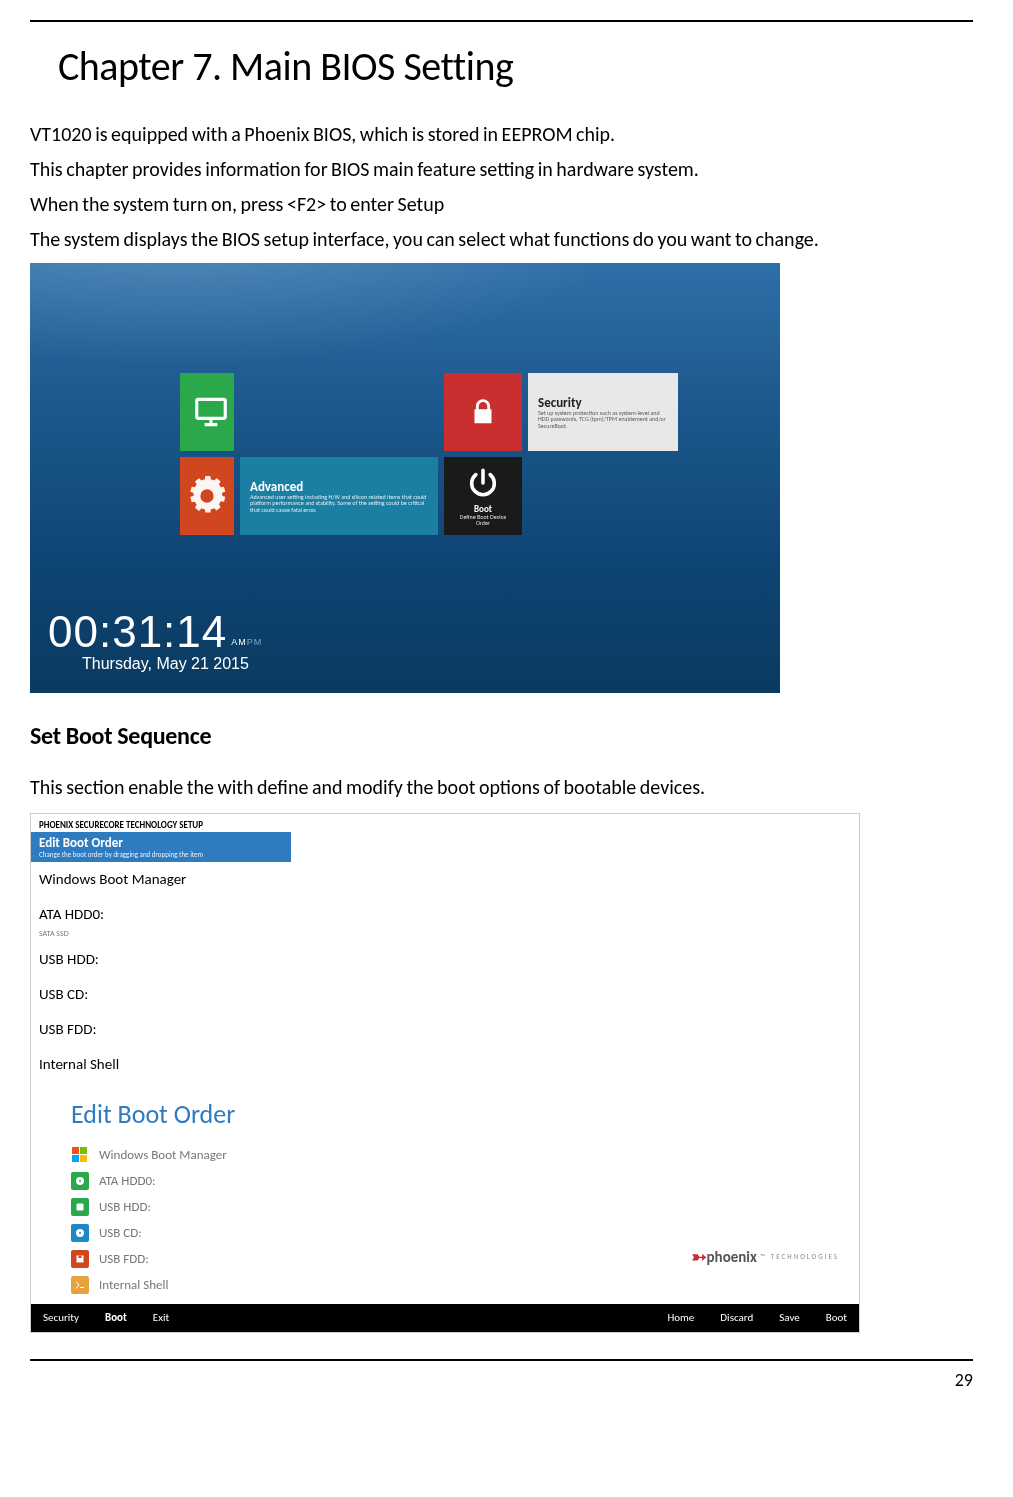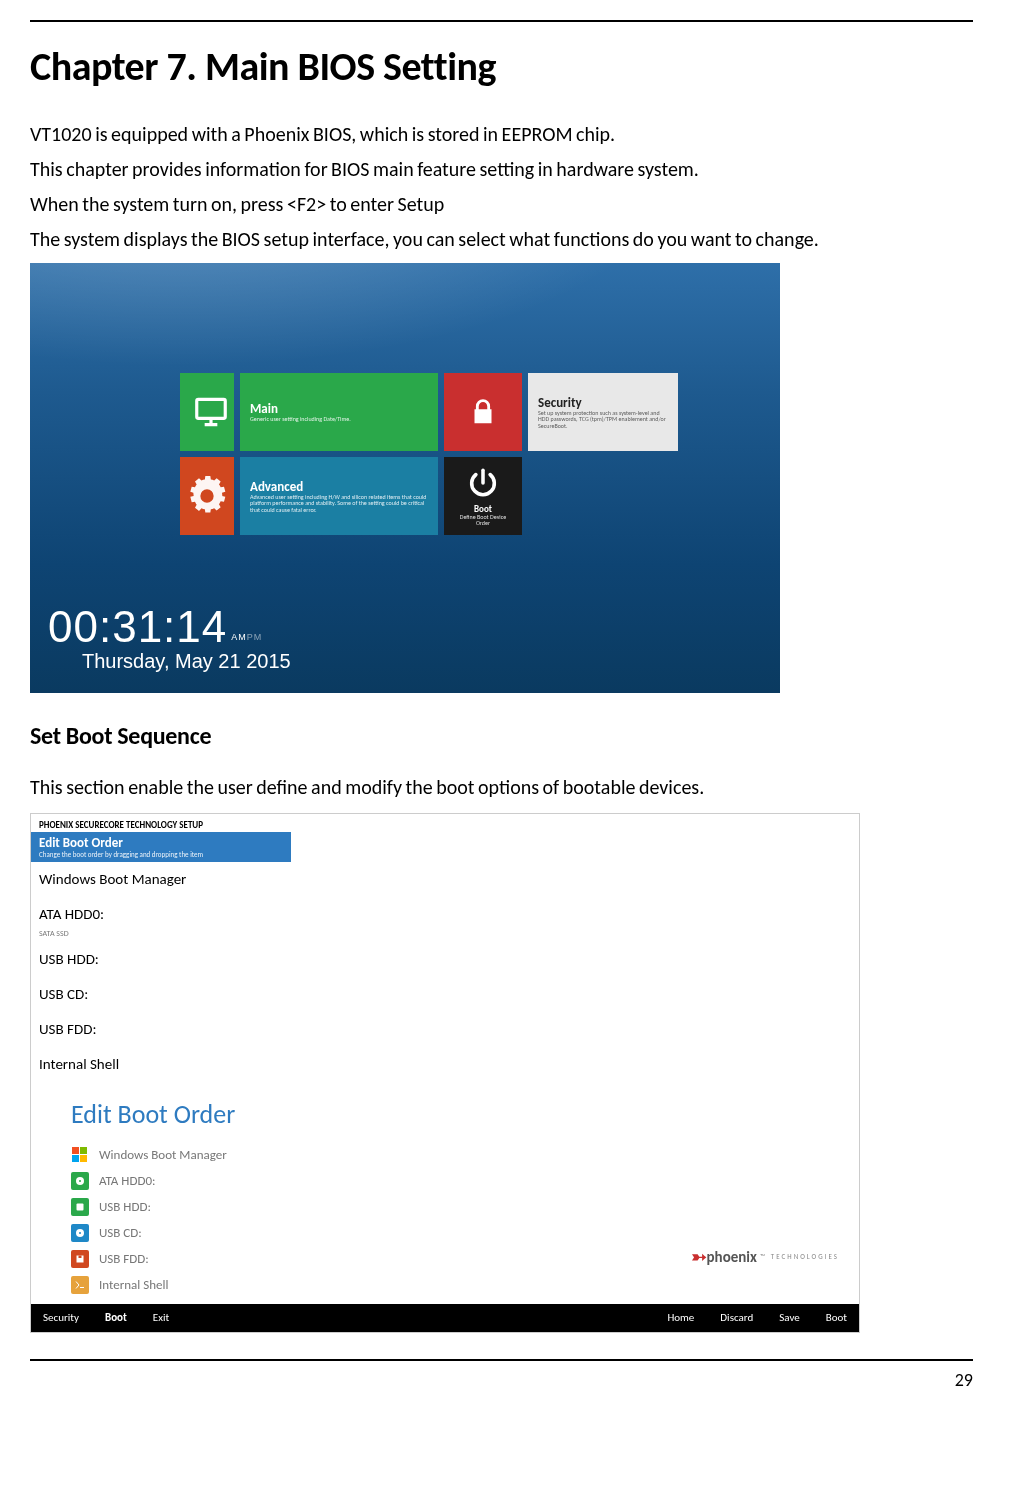--- a/index.html
+++ b/index.html
@@ -5,21 +5,21 @@
     * { box-sizing: border-box; margin: 0; padding: 0; }
     body {
       font-family: Calibri, "Segoe UI", Arial, sans-serif;
       background: #fff;
       color: #000;
       width: 1013px;
       margin: 0 auto;
       padding: 20px 40px 20px 30px;
     }
     .hr-top { border-top: 2px solid #000; margin-bottom: 20px; }
-    h1 { font-size: 40px; font-weight: 700; margin-bottom: 28px; letter-spacing: -0.5px; }
+    h1 { font-size: 40px; font-weight: 400; margin-bottom: 28px; letter-spacing: -0.5px; margin-left: 28px; }
     h2 { font-size: 24px; font-weight: 700; margin: 28px 0 22px; letter-spacing: -0.3px; }
     p { font-size: 20px; line-height: 1.55; margin-bottom: 4px; word-spacing: -1px; }
 
     
     .bios-home {
       width: 750px; height: 430px;
       background: linear-gradient(180deg, #2e6fa9 0%, #1e5a8f 30%, #0e4473 70%, #0a3a60 100%);
       position: relative;
       margin: 8px 0 10px;
       overflow: hidden;
@@ -54,21 +54,21 @@
     .t-boot .tdesc{ font-size:6px; }
     .t-save      { background:#d98c1f; grid-column:4; grid-row:2; display:flex; flex-direction:column; align-items:center; justify-content:center; text-align:center;}
     .t-save .tlabel{ font-size:9px; font-weight:700; margin-top:4px;}
 
     .clock {
       position: absolute; bottom: 20px; left: 18px; color:#fff;
       font-family: "Segoe UI Light", sans-serif;
     }
     .clock-time { font-size: 44px; font-weight: 300; letter-spacing: 1px; display:flex; align-items:flex-end;}
     .clock-ampm { display:flex; flex-direction:row; font-size:9px; line-height:1; margin-left:4px; margin-bottom:10px;}
-    .clock-date { font-size: 20px; margin-left: 34px; margin-top:-2px;}
+    .clock-date { font-size: 16px; margin-left: 34px; margin-top:-2px;}
 
     
     .boot-shot {
       width: 830px; margin-top: 10px;
       border: 1px solid #ccc;
       position: relative;
       background:#fff;
     }
     .boot-body { display:flex; min-height: 370px; flex-direction: column; }
     .boot-left {
@@ -129,24 +129,20 @@
   <div class="tiles">
 
     <div class="tile t-main-icon">
       <span class="ticon">
         <svg viewBox="0 0 24 24" width="38" height="38" fill="none" stroke="#fff" stroke-width="2">
             <rect x="3" y="4" width="18" height="12" rx="1"></rect>
             <path d="M8 20h8M12 16v4"></path>
           </svg>
       </span>
     </div>
-    <div class="tile t-main">
-      <span class="tlabel">Main</span>
-      <span class="tdesc">Generic user setting including Date/Time.</span>
-    </div>
 
     <div class="tile t-sec-icon">
       <span class="ticon">
         <svg viewBox="0 0 24 24" width="34" height="34" fill="#fff">
             <path d="M7 10V8a5 5 0 0110 0v2h1v10H6V10h1zm2 0h6V8a3 3 0 00-6 0v2z"></path>
           </svg>
       </span>
     </div>
     <div class="tile t-sec">
       <span class="tlabel" style="color:#222">Security</span>
@@ -183,21 +179,21 @@
       <span class="clock-ampm">
         <span>AM</span>
         <span style="opacity:.5">PM</span>
       </span>
     </div>
     <div class="clock-date">Thursday, May 21 2015</div>
   </div>
 </div>
 
 <h2>Set Boot Sequence</h2>
-<p>This section enable the user define and modify the boot options of bootable devices.</p>
+<p>This section enable the with define and modify the boot options of bootable devices.</p>
 
 <div class="boot-shot">
   <div class="boot-body">
     <div class="boot-left">
       <div class="phx-header">PHOENIX SECURECORE TECHNOLOGY SETUP</div>
       <div class="ebo-bar">
         <div class="t1">Edit Boot Order</div>
         <div class="t2">Change the boot order by dragging and dropping the item</div>
       </div>
       <div class="bm-item">Windows Boot Manager</div>

